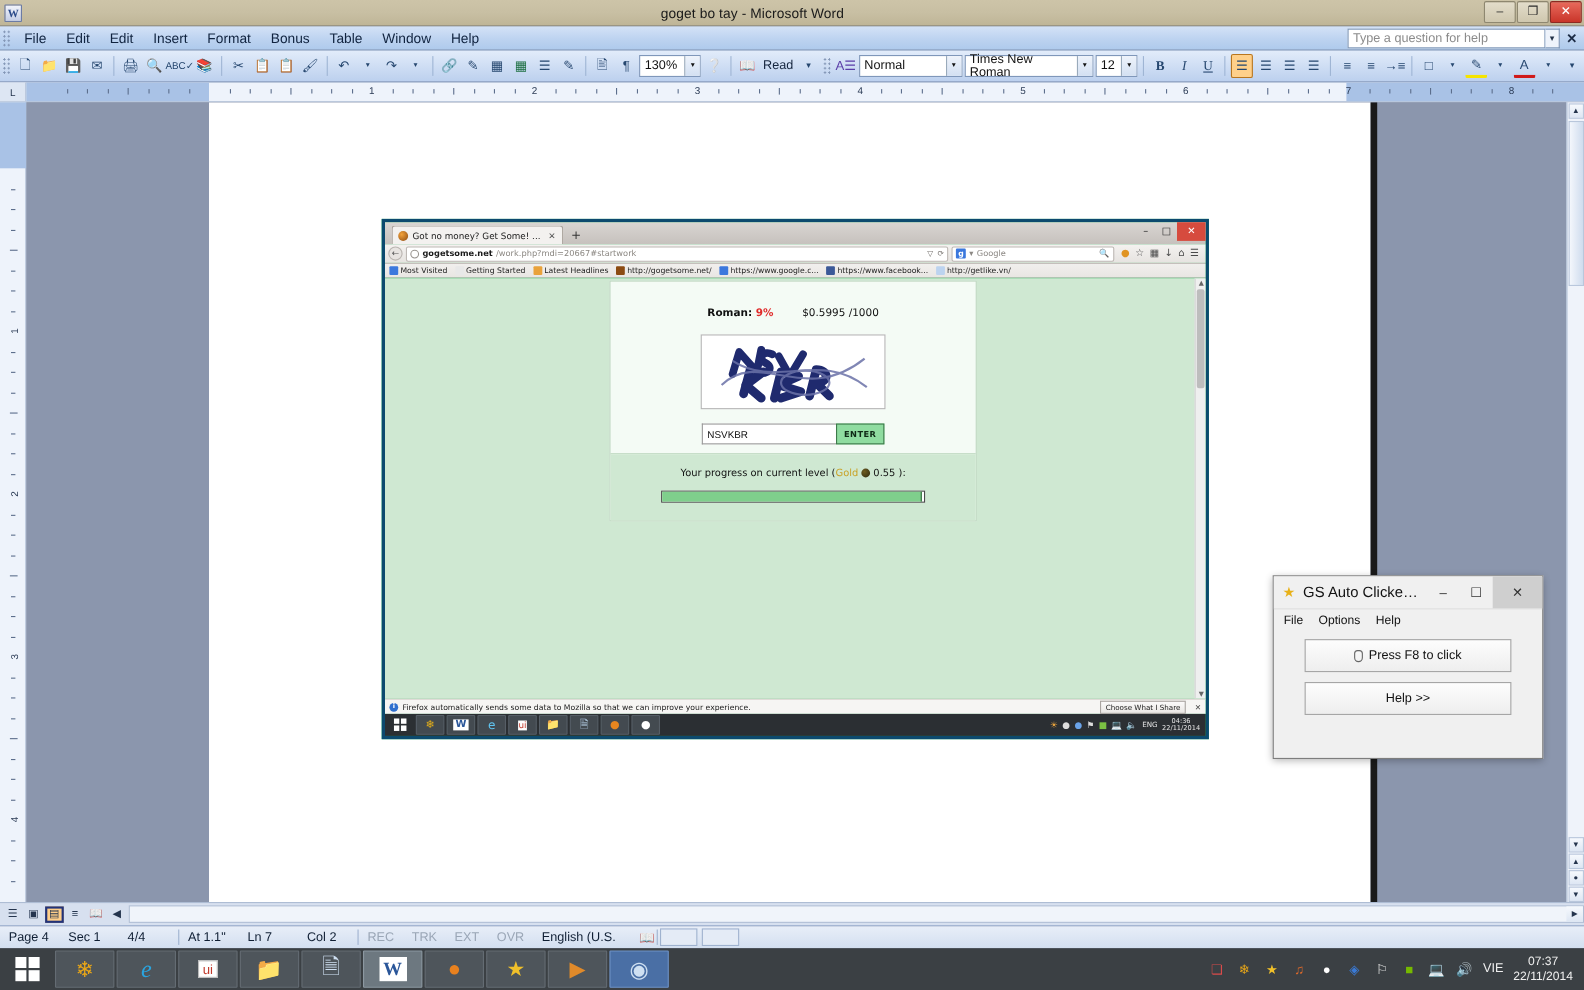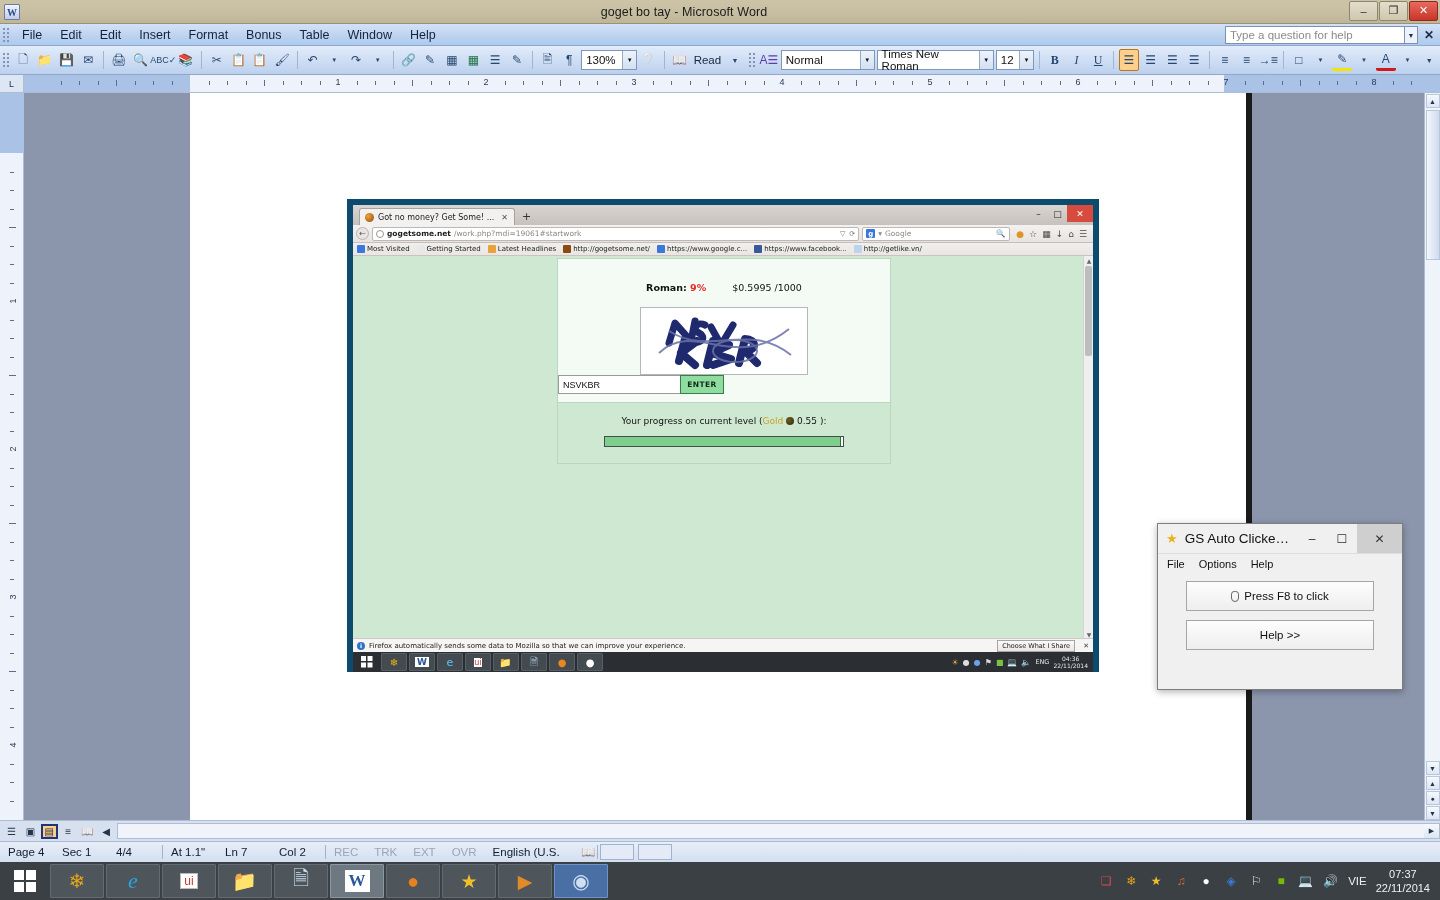--- a/index.html
+++ b/index.html
@@ -118,21 +118,21 @@
   }
   .page {
     position: absolute; left: 166px; top: 0px; width: 1056px; height: 727px;
     background: #ffffff;
   }
   .page-rightedge { position:absolute; left: 1222px; top:0; width: 6px; height: 727px; background:#1a1a1a; }
 
   
   .shot {
     position: absolute; left: 347px; top: 199px; width: 752px; height: 473px;
-    background: #22c55e; border: 6px solid #0c4a6e;
+    background: #22c55e; border: 3px solid #0c4a6e;
     font-family: "DejaVu Sans", sans-serif;
   }
   .ff-tabstrip {
     height: 20px; background: linear-gradient(180deg,#d9d5d2,#c6c1bd);
     display: flex; align-items: flex-end; position: relative;
   }
   .ff-tab {
     height: 17px; margin-left: 6px; padding: 0 6px 0 5px; background: #f3f1ef;
     border: 1px solid #a9a29c; border-bottom: none; border-radius: 3px 3px 0 0;
     display: flex; align-items: center; gap: 4px; font-size: 8px; color: #1b1b1b;
@@ -194,21 +194,21 @@
   .time-box { border: 1px solid #9a9a9a; background: #fff; font-size: 9px; color: #111;
     padding: 2px 8px; min-width: 36px; text-align: center; }
   .row-bonus { display: flex; align-items: center; justify-content: center; gap: 26px; margin-top: 13px; }
   .bonus-lbl { font-size: 9.5px; color: #111; font-weight: bold; }
   .bonus-val { font-weight: bold; }
   .rate { font-size: 9.5px; color: #111; }
   .captcha-wrap {
     margin: 14px auto 0; width: 168px; height: 68px; background: #fff; border: 1px solid #b6b6b6;
     display: flex; align-items: center; justify-content: center; overflow: hidden;
   }
-  .row-input { display: flex; align-items: center; margin-top: 0; gap: 0; }
+  .row-input { display: flex; align-items: center; justify-content: center; margin-top: 13px; gap: 0; }
   .cap-input {
     width: 122px; height: 19px; background: #fff; border: 1px solid #9a9a9a; border-right: none;
     font-size: 9px; color: #111; padding: 0 4px; display: flex; align-items: center;
     font-family: "Liberation Sans", sans-serif;
   }
   .btn-enter {
     width: 44px; height: 19px; background: #8fdca0; border: 1px solid #3d7a4a;
     font-size: 7.5px; font-weight: bold; color: #0f2a16; letter-spacing: .4px;
     display: flex; align-items: center; justify-content: center;
   }
@@ -586,21 +586,21 @@
           <div class="ff-wb">□</div>
           <div class="ff-wb x">✕</div>
         </div>
       </div>
 
       <div class="ff-navbar">
         <div class="ff-back">←</div>
         <div class="ff-urlbar">
           <span class="ff-globe"></span>
           <span class="ff-host">gogetsome.net</span>
-            <span class="ff-urlrest">/work.php?mdi=19061#startwork</span>
+            <span class="ff-urlrest">/work.php?mdi=20667#startwork</span>
           <span class="ff-urlctrls">
             <span>▽</span>
             <span>⟳</span>
           </span>
         </div>
         <div class="ff-search">
           <span class="ff-gicon">g</span>
           <span>▾</span>
           <span>Google</span>
           <span style="margin-left:auto">🔍</span>

